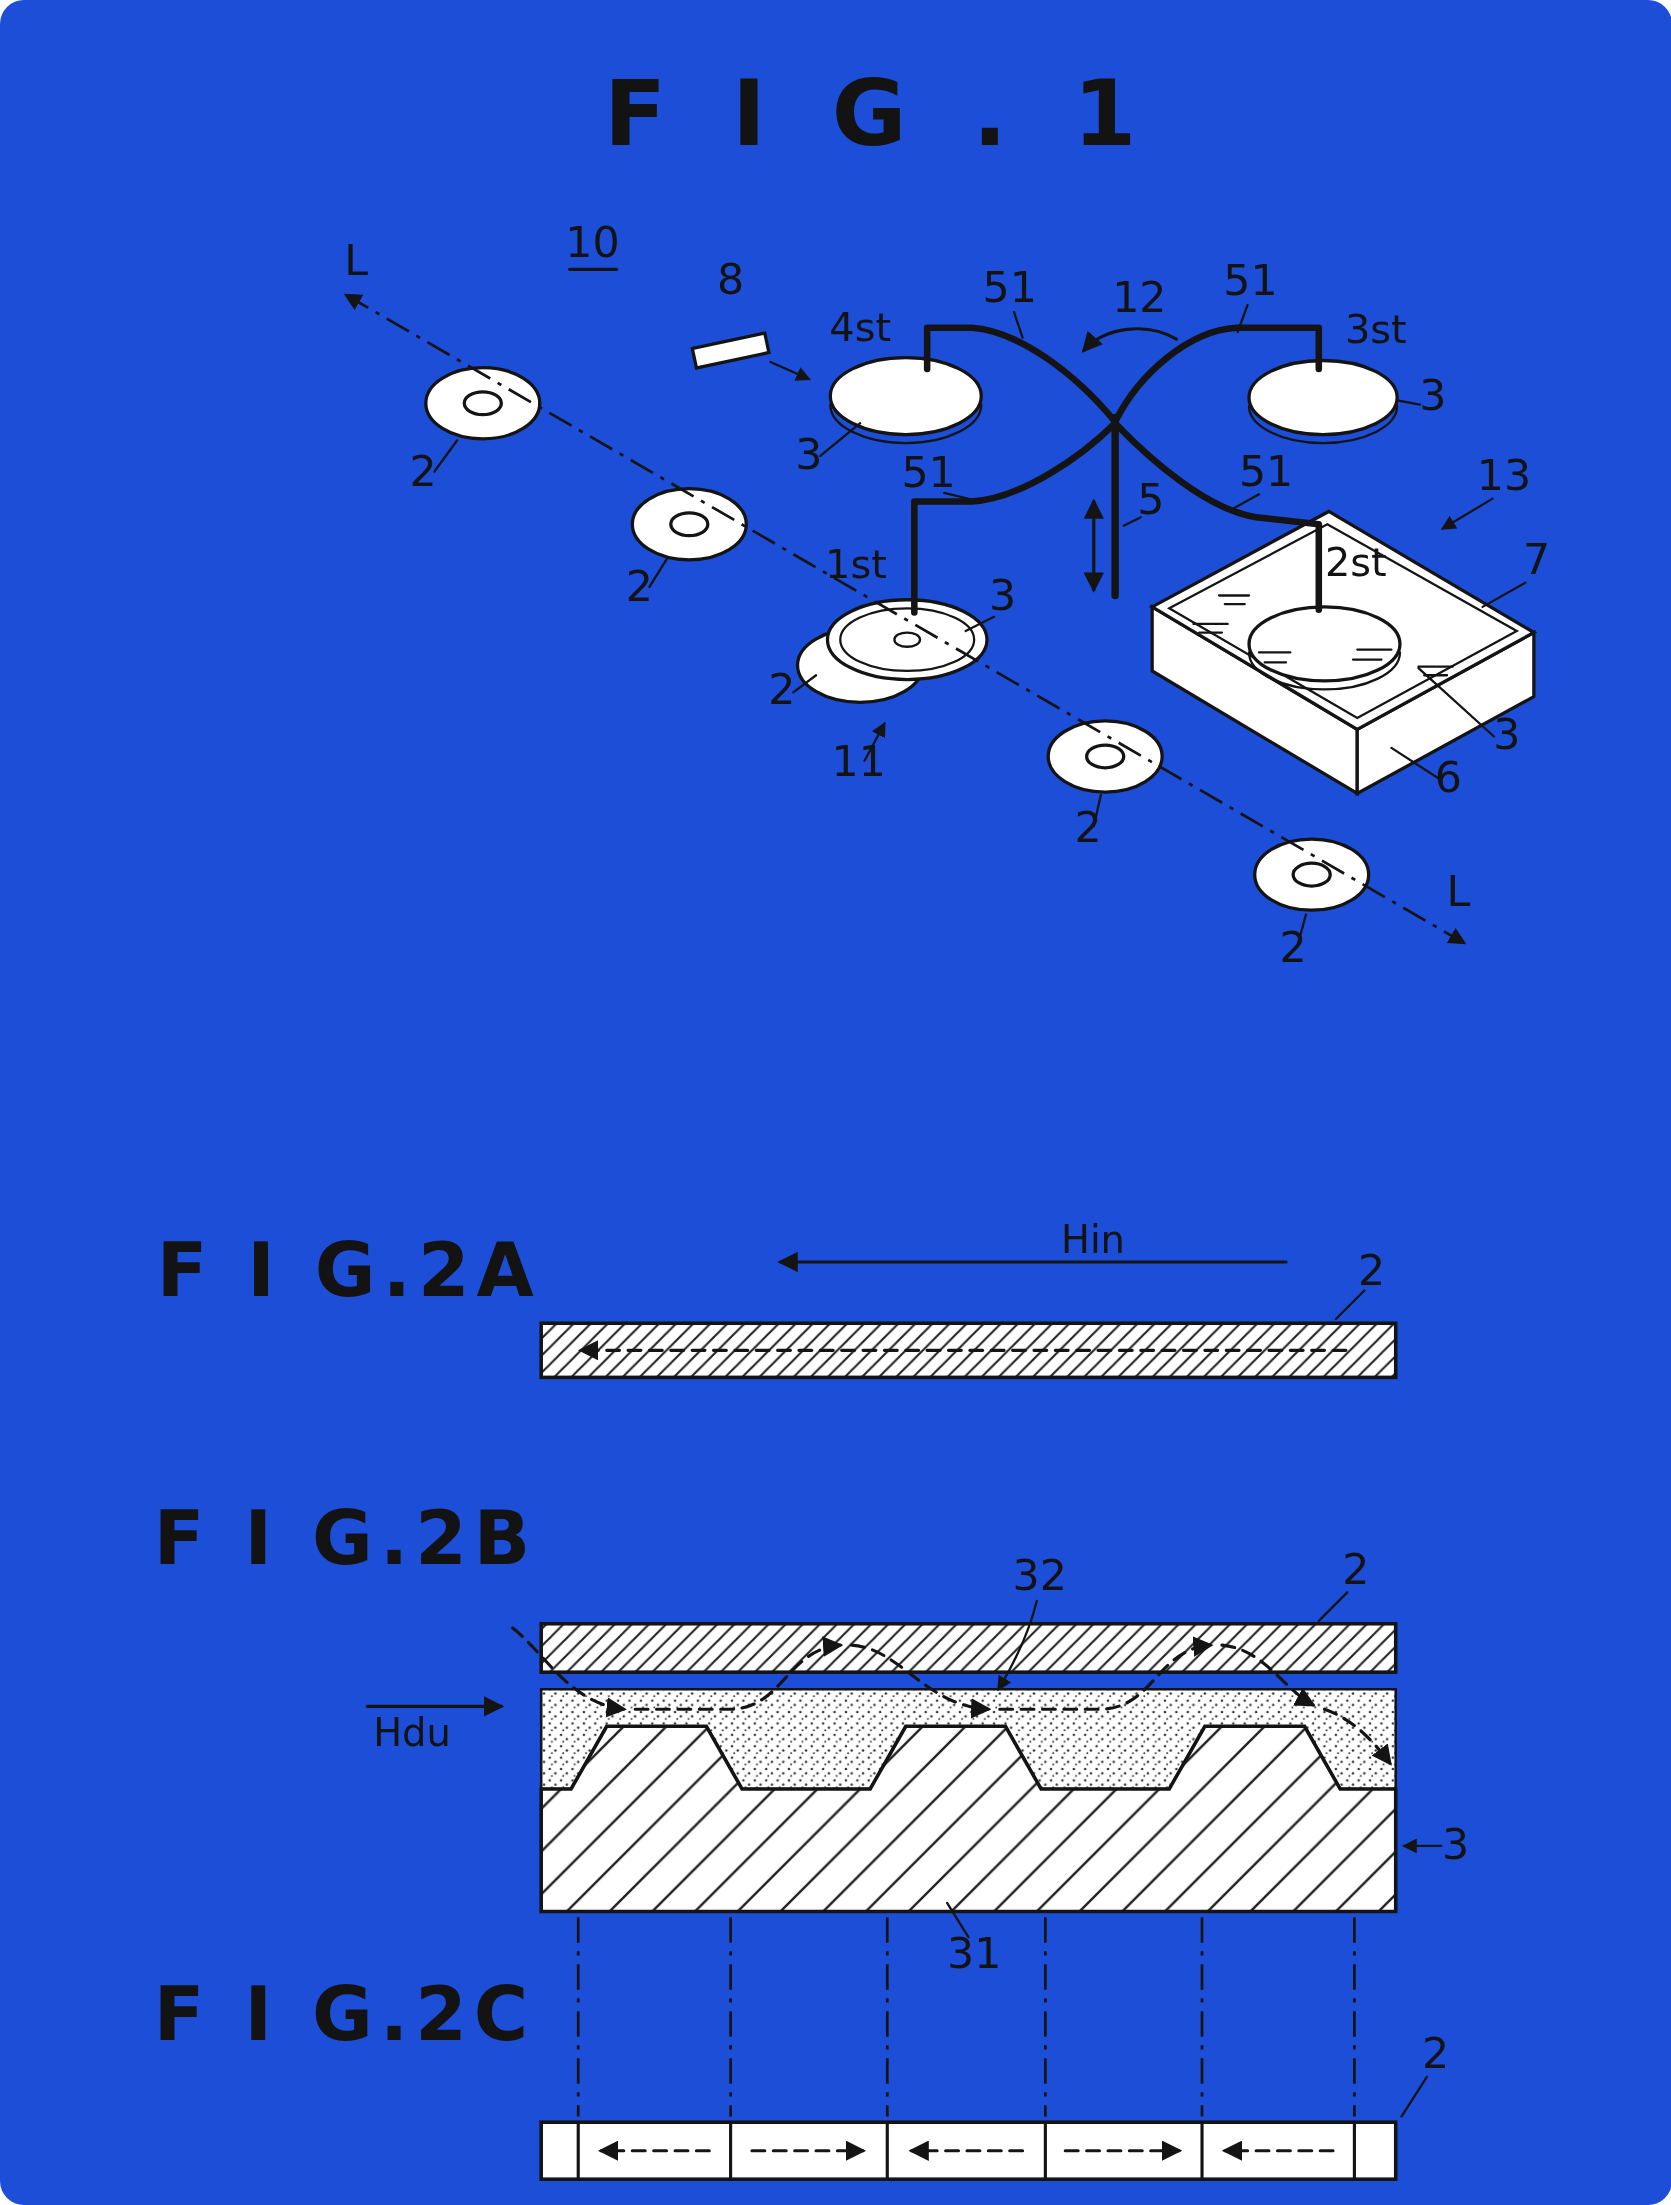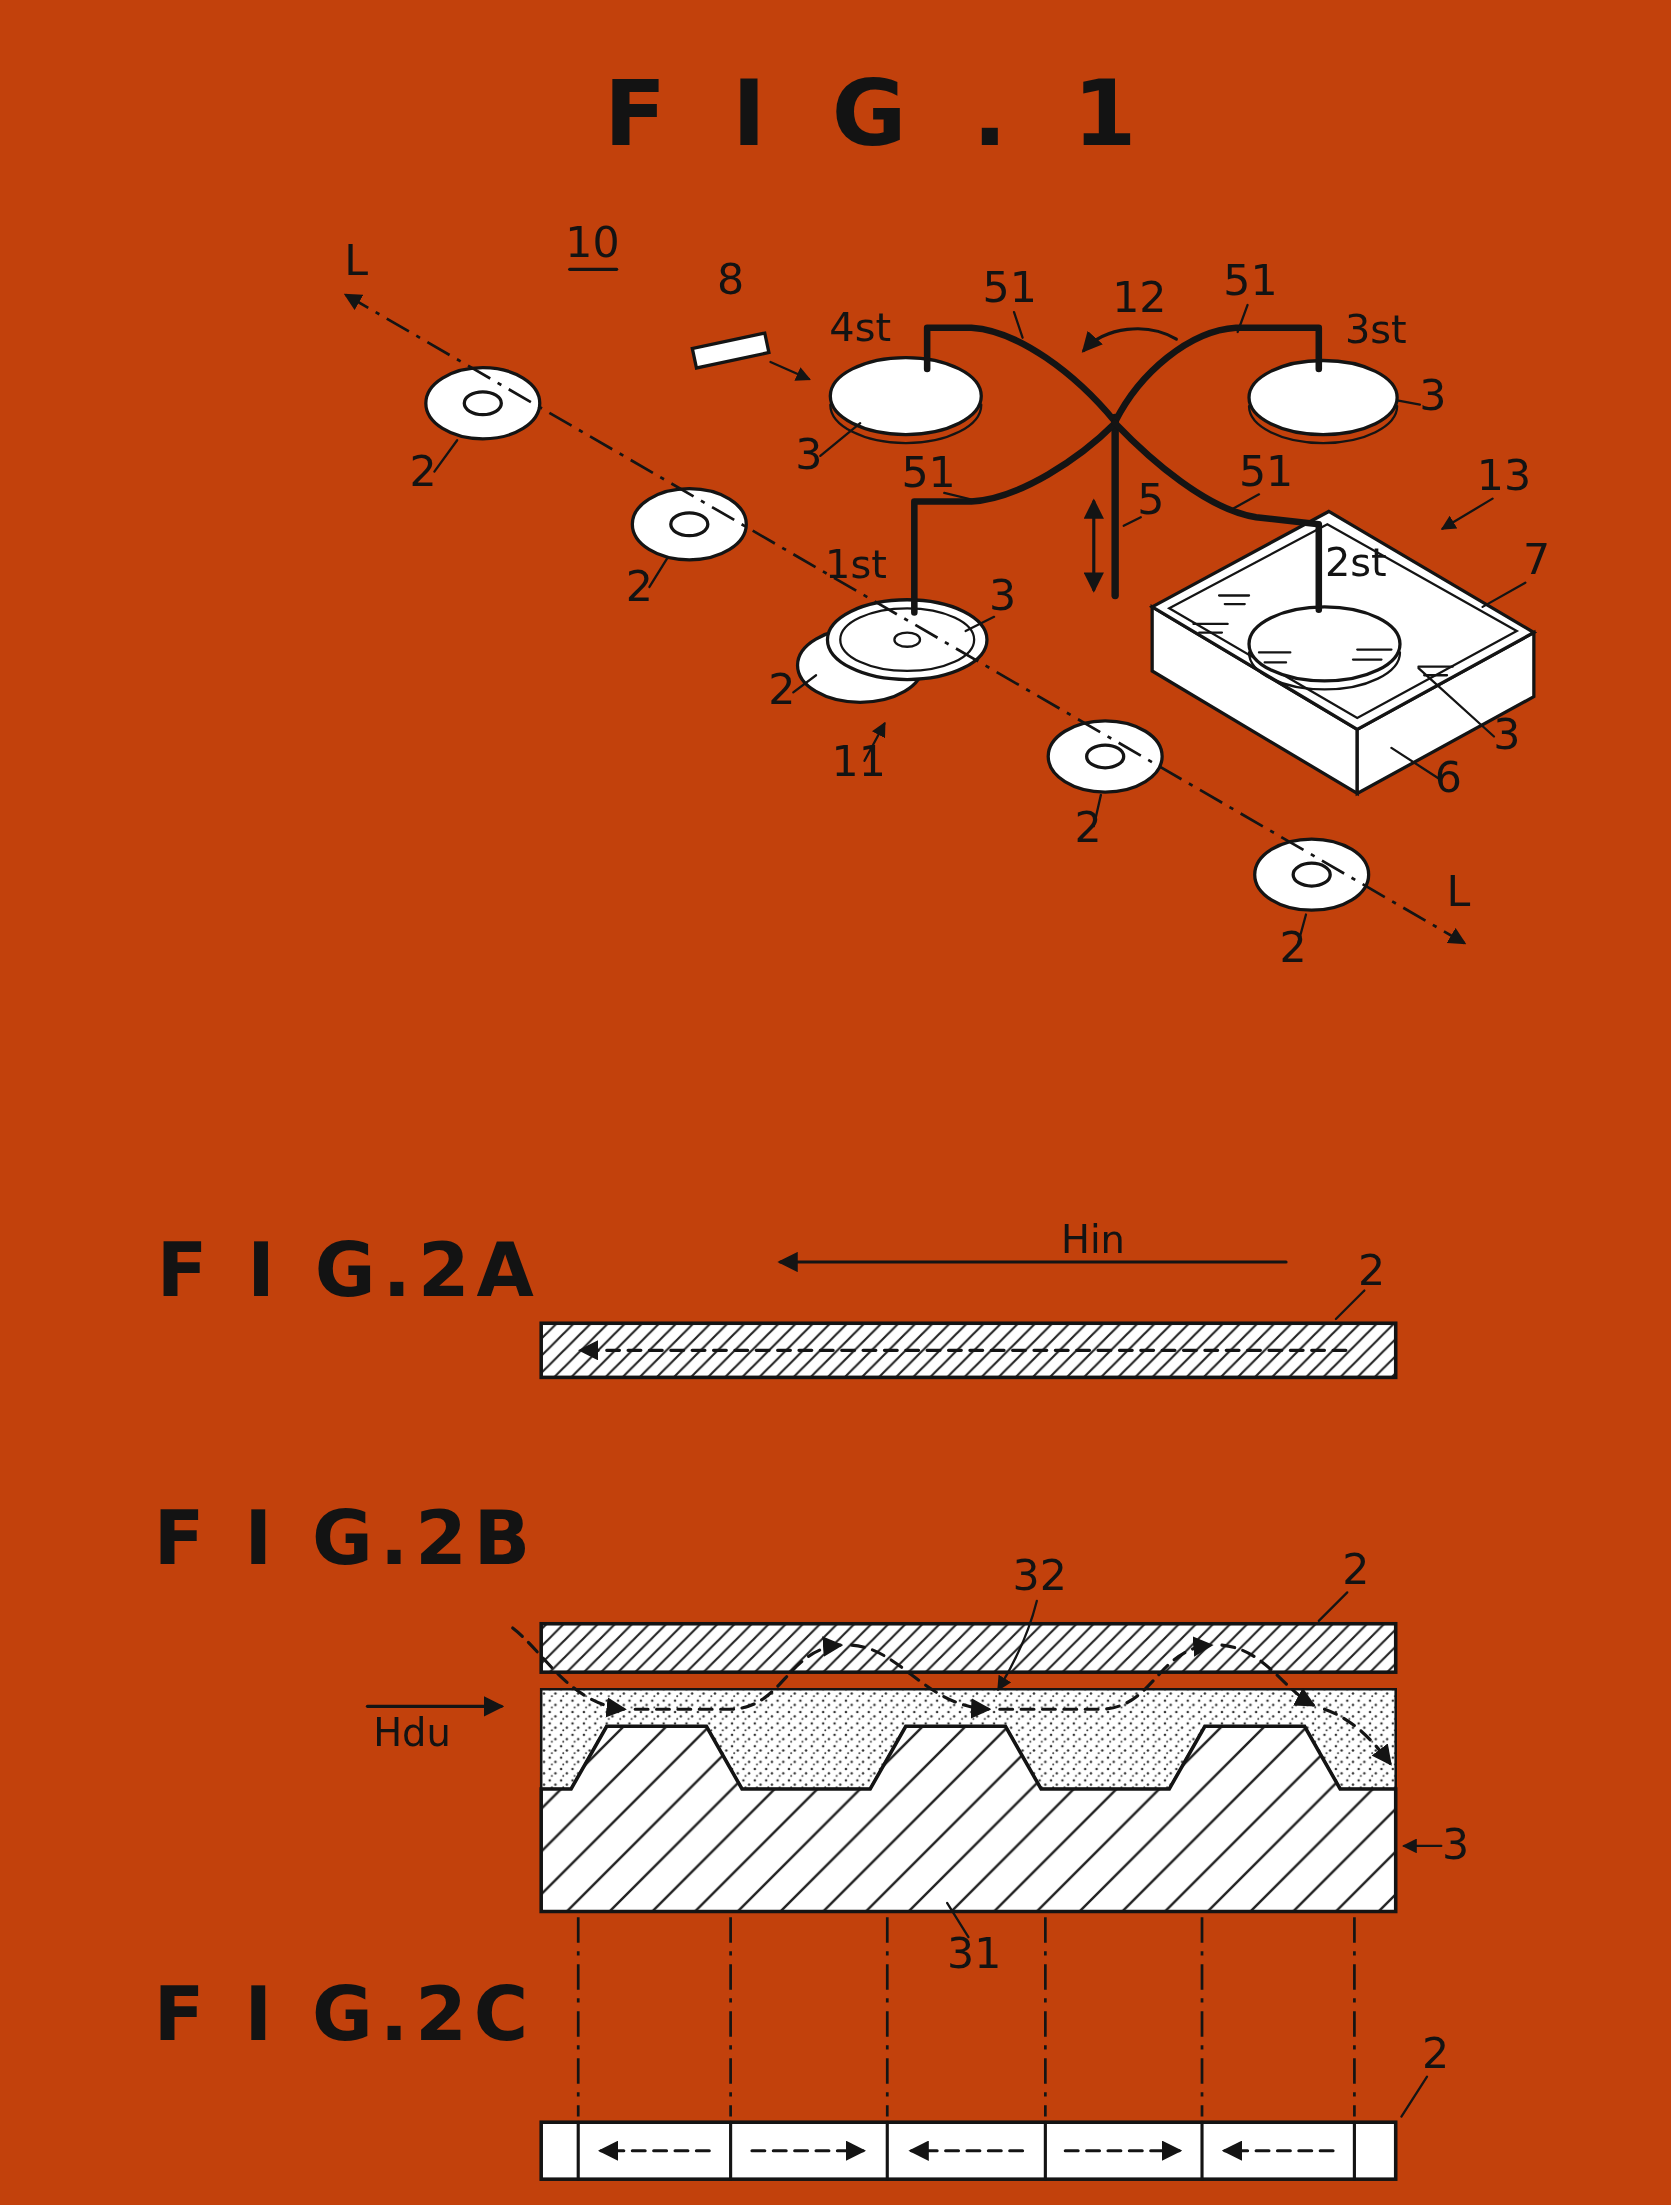--- a/index.html
+++ b/index.html
@@ -1,16 +1,16 @@
 <!DOCTYPE html>
 <html style="font-size:9.5px"><head>
 <meta charset="utf-8">
 <style>
   html,body{margin:0;padding:0;background:#ffffff;}
-  .sheet{width:1672px;height:2205px;background:#c2410c;position:relative;}
+  .sheet{width:1672px;height:2205px;background:#1d4ed8;position:relative;border-radius:24px;}
   svg{display:block;}
   text{font-family:"DejaVu Sans",sans-serif;fill:#131313;}
   .ttl{font-size:64px;font-weight:700;letter-spacing:12px;}
   .hd{font-size:52px;font-weight:700;letter-spacing:5px;}
   .num{font-size:30px;}
   .st{font-size:28px;}
   .fld{font-size:27px;}
   .s{stroke:#141414;fill:none;stroke-width:2.2;stroke-linecap:round;}
   .sw{stroke:#141414;fill:#fff;stroke-width:2.3;}
   .thin{stroke:#141414;stroke-width:1.6;fill:none;stroke-linecap:round;}

